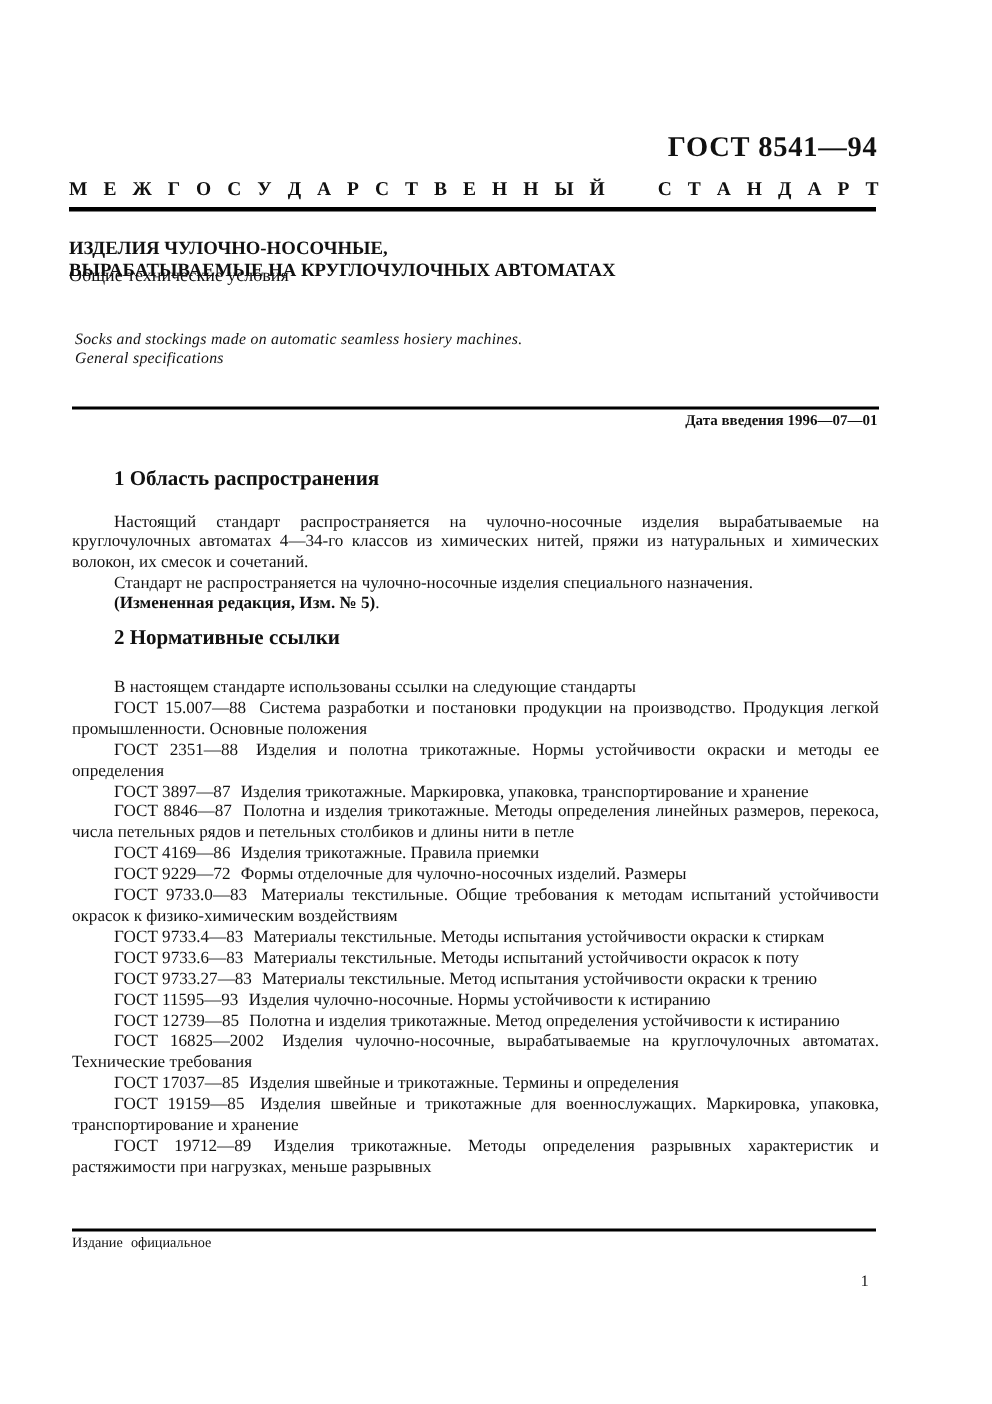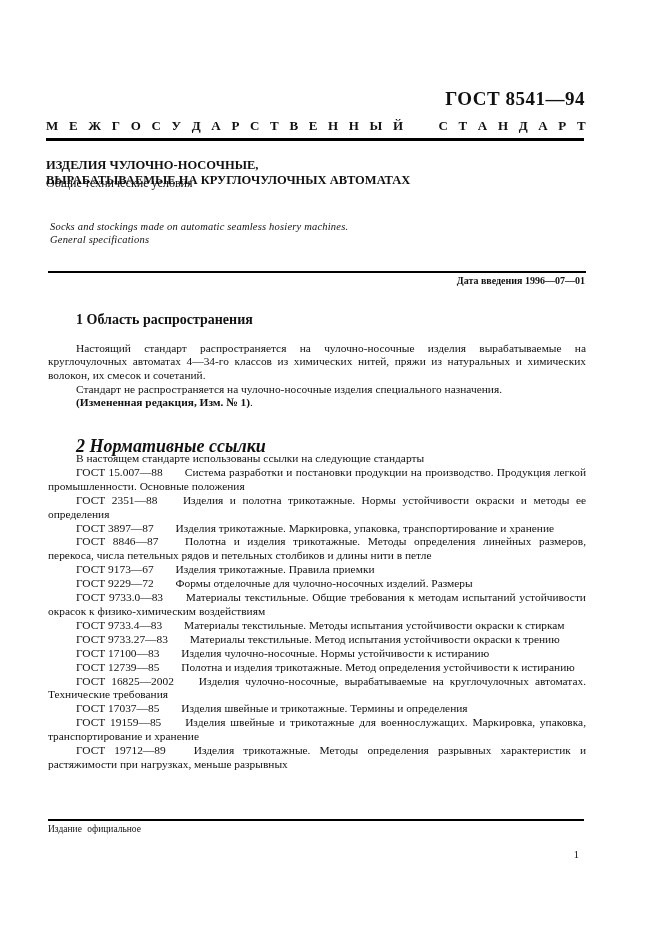--- a/index.html
+++ b/index.html
@@ -11,28 +11,28 @@
                 display: flex; justify-content: space-between; }
   .interstate span { display: inline-block; }
   .rule-top { top: 138px; left: 46px; width: 538px; height: 3px; background: #000; }
   .title { top: 158px; left: 46px; width: 540px; text-align: left; font-size: 12.5px;
            font-weight: bold; line-height: 15px; }
   .subtitle { top: 176px; left: 46px; width: 540px; text-align: left; font-size: 12px; font-weight: normal; }
   .english { top: 220px; left: 50px; width: 540px; text-align: left; font-size: 10.5px; line-height: 13px; letter-spacing: 0.2px; font-style: italic; }
   .rule-mid { top: 271px; left: 48px; width: 538px; height: 2px; background: #000; }
   .intro-date { top: 275px; right: 76px; font-size: 10px; font-weight: bold; }
   .h1 { top: 312px; left: 76px; font-size: 14px; font-weight: bold; }
-  .h2 { top: 436px; left: 76px; font-size: 18px; font-weight: bold; font-style: italic; }
+  .h2 { top: 418px; left: 76px; font-size: 14px; font-weight: bold; }
   .para { left: 48px; width: 538px; font-size: 11.4px; line-height: 13.4px; text-align: justify; }
   .para .ind { display: inline-block; width: 28px; }
   .bold { font-weight: bold; }
   .refs { top: 452px; left: 48px; width: 538px; font-size: 11.4px; line-height: 13.9px; }
   .ref { text-align: justify; text-align-last: left; }
   .ref .ind { display: inline-block; width: 28px; }
-  .ref .code { margin-right: 19px; }
+  .ref .code { margin-right: 4px; }
   .rule-bottom { top: 819px; left: 48px; width: 536px; height: 2px; background: #000; }
   .edition { top: 824px; left: 48px; font-size: 9.5px; font-weight: normal; word-spacing: 3px; }
   .page-num { top: 849px; right: 82px; font-size: 10.5px; }
 </style>
 </head>
 <body>
 
 <div class="abs gost-code">ГОСТ  8541—94</div>
 
 <div class="abs interstate">
@@ -84,37 +84,38 @@
 
 <div class="abs h1">1  Область распространения</div>
 
 <div class="abs para" style="top:342px">
   <span class="ind"></span><span>Настоящий стандарт распространяется на чулочно-носочные изделия вырабатываемые на круглочулочных автоматах 4—34-го классов из химических нитей, пряжи из натуральных и химических волокон, их смесок и сочетаний.</span>
 </div>
 <div class="abs para" style="top:383px">
   <span class="ind"></span><span>Стандарт не распространяется на чулочно-носочные изделия специального назначения.</span>
 </div>
 <div class="abs para" style="top:396px">
-  <span class="ind"></span><span class="bold">(Измененная редакция, Изм. № 1)</span><span>.</span>
+  <span class="ind"></span><span class="bold">(Измененная редакция, Изм. № 5)</span><span>.</span>
 </div>
 
 <div class="abs h2">2  Нормативные ссылки</div>
 
 <div class="abs refs">
   <div class="ref"><span class="ind"></span><span>В настоящем стандарте использованы ссылки на следующие стандарты</span></div>
   <div class="ref"><span class="ind"></span><span class="code">ГОСТ  15.007—88</span> <span>Система разработки и постановки продукции на производство. Продукция легкой промышленности. Основные положения</span></div>
   <div class="ref"><span class="ind"></span><span class="code">ГОСТ  2351—88</span> <span>Изделия и полотна трикотажные. Нормы устойчивости окраски и методы ее определения</span></div>
   <div class="ref"><span class="ind"></span><span class="code">ГОСТ  3897—87</span> <span>Изделия трикотажные. Маркировка, упаковка, транспортирование и хранение</span></div>
   <div class="ref"><span class="ind"></span><span class="code">ГОСТ  8846—87</span> <span>Полотна и изделия трикотажные. Методы определения линейных размеров, перекоса, числа петельных рядов и петельных столбиков и длины нити в петле</span></div>
-  <div class="ref"><span class="ind"></span><span class="code">ГОСТ  9173—67</span> <span>Изделия трикотажные. Правила приемки</span></div>
+  <div class="ref"><span class="ind"></span><span class="code">ГОСТ  4169—86</span> <span>Изделия трикотажные. Правила приемки</span></div>
   <div class="ref"><span class="ind"></span><span class="code">ГОСТ  9229—72</span> <span>Формы отделочные для чулочно-носочных изделий. Размеры</span></div>
   <div class="ref"><span class="ind"></span><span class="code">ГОСТ  9733.0—83</span> <span>Материалы текстильные. Общие требования к методам испытаний устойчивости окрасок к физико-химическим воздействиям</span></div>
   <div class="ref"><span class="ind"></span><span class="code">ГОСТ  9733.4—83</span> <span>Материалы текстильные. Методы испытания устойчивости окраски к стиркам</span></div>
+  <div class="ref"><span class="ind"></span><span class="code">ГОСТ  9733.6—83</span> <span>Материалы текстильные. Методы испытаний устойчивости окрасок к поту</span></div>
   <div class="ref"><span class="ind"></span><span class="code">ГОСТ  9733.27—83</span> <span>Материалы текстильные. Метод испытания устойчивости окраски к трению</span></div>
-  <div class="ref"><span class="ind"></span><span class="code">ГОСТ  17100—83</span> <span>Изделия чулочно-носочные. Нормы устойчивости к истиранию</span></div>
+  <div class="ref"><span class="ind"></span><span class="code">ГОСТ  11595—93</span> <span>Изделия чулочно-носочные. Нормы устойчивости к истиранию</span></div>
   <div class="ref"><span class="ind"></span><span class="code">ГОСТ  12739—85</span> <span>Полотна и изделия трикотажные. Метод определения устойчивости к истиранию</span></div>
   <div class="ref"><span class="ind"></span><span class="code">ГОСТ  16825—2002</span> <span>Изделия чулочно-носочные, вырабатываемые на круглочулочных автоматах. Технические требования</span></div>
   <div class="ref"><span class="ind"></span><span class="code">ГОСТ  17037—85</span> <span>Изделия швейные и трикотажные. Термины и определения</span></div>
   <div class="ref"><span class="ind"></span><span class="code">ГОСТ  19159—85</span> <span>Изделия швейные и трикотажные для военнослужащих. Маркировка, упаковка, транспортирование и хранение</span></div>
   <div class="ref"><span class="ind"></span><span class="code">ГОСТ  19712—89</span> <span>Изделия трикотажные. Методы определения разрывных характеристик и растяжимости при нагрузках, меньше разрывных</span></div>
 </div>
 
 <div class="abs rule-bottom"></div>
 <div class="abs edition">Издание  официальное</div>
 <div class="abs page-num">1</div>

